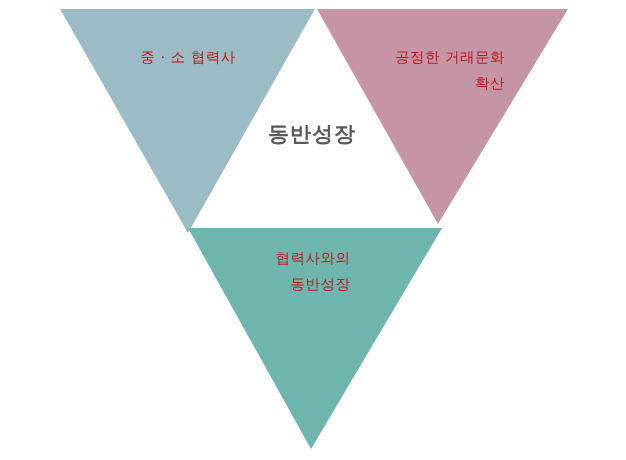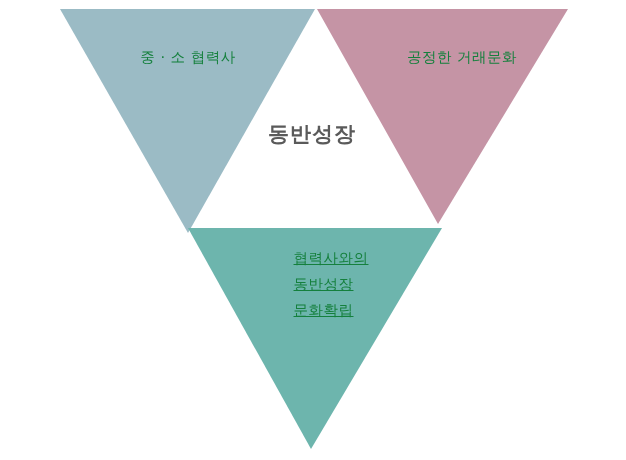--- a/index.html
+++ b/index.html
@@ -1,45 +1,45 @@
 <!DOCTYPE html>
 <html><head>
   <meta charset="utf-8">
   <style>
     html, body { margin: 0; padding: 0; background: #ffffff; }
     .canvas { position: relative; width: 626px; height: 460px; overflow: hidden; background: #ffffff;
       font-family: "DejaVu Sans", "Liberation Sans", sans-serif; }
     svg.shapes { position: absolute; left: 0; top: 0; }
-    .label { position: absolute; text-align: left; color: #15803d; font-size: 14.5px; line-height: 26px;
+    .label { position: absolute; text-align: right; color: #b91c1c; font-size: 14.5px; line-height: 26px;
       letter-spacing: 0.5px; white-space: nowrap; transform: translateX(-50%); }
     .label span { display: block; }
     .center-label { position: absolute; text-align: center; color: #5a5a5a; font-size: 21px; line-height: 32px;
       font-weight: bold; white-space: nowrap; transform: translateX(-50%); letter-spacing: 1px; }
     .center-label span { display: block; }
   </style>
 </head>
 <body>
 
 <div class="canvas">
   <svg class="shapes" width="626" height="460" viewBox="0 0 626 460">
     <polygon id="tri-left" points="60,9 315,9 188,233" fill="#9bbbc5"></polygon>
     <polygon id="tri-right" points="317,9 568,9 438,224" fill="#c594a5"></polygon>
     <polygon id="tri-bottom" points="188,228 442,228 311,449" fill="#6db5ad"></polygon>
   </svg>
 
   <div class="label" style="left:188px; top:44px;">
     <span>중 · 소 협력사</span>
   </div>
 
-  <div class="label" style="left:462px; top:44px;">
+  <div class="label" style="left:450px; top:44px;">
     <span>공정한 거래문화</span>
+    <span>확산</span>
   </div>
 
-  <div class="label" style="left:331px; top:245px;text-decoration:underline;">
+  <div class="label" style="left:313px; top:245px;">
     <span>협력사와의</span>
     <span>동반성장</span>
-    <span>문화확립</span>
   </div>
 
   <div class="center-label" style="left:312px; top:118px;">
     <span>동반성장</span>
   </div>
 </div>
 
 </body></html>

